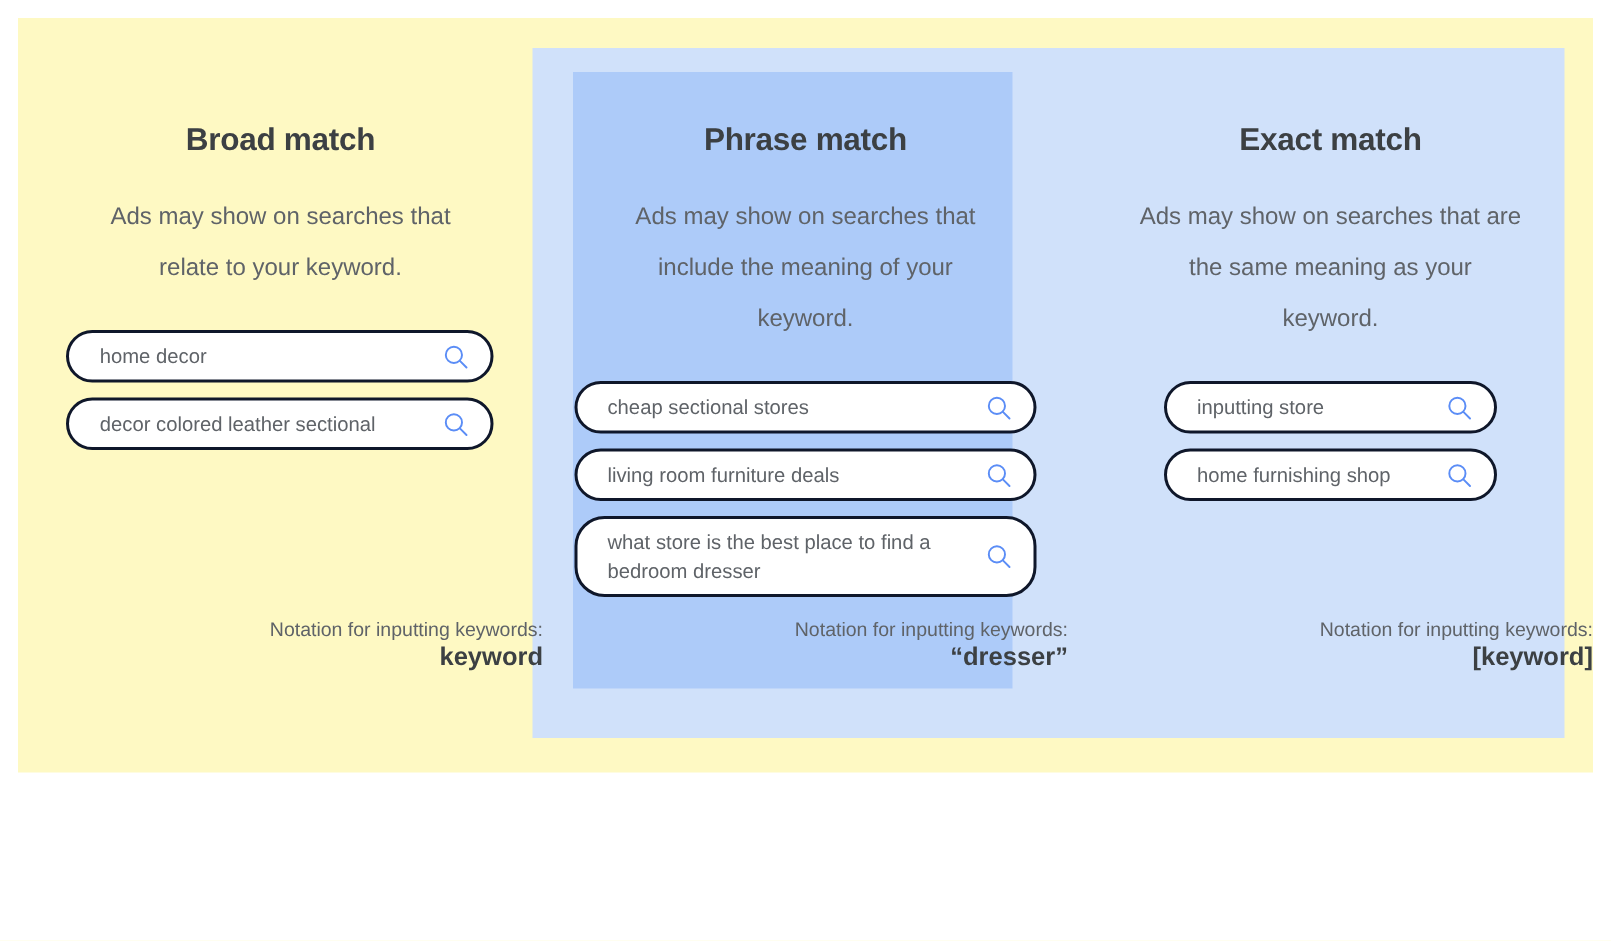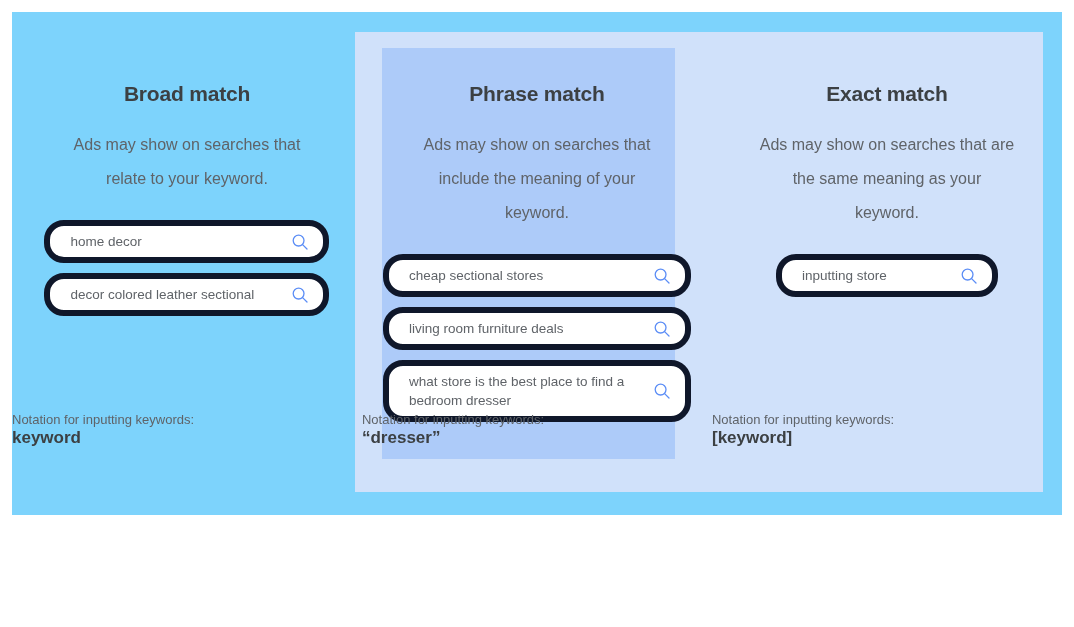--- a/index.html
+++ b/index.html
@@ -16,21 +16,21 @@
     overflow: hidden;
   }
 
   
   .diagram {
     position: absolute;
     left: 12px;
     top: 12px;
     width: 1050px;
     height: 503px;
-    background: #7dd3fc;
+    background: #fef9c3;
     box-sizing: border-box;
   }
 
   
   .panel-phrase {
     position: absolute;
     left: 343px;
     top: 20px;
     width: 688px;
     height: 460px;
@@ -88,21 +88,21 @@
     display: flex;
     flex-direction: column;
     align-items: center;
     gap: 10px;
   }
   .pill {
     width: 285px;
     min-height: 33px;
     box-sizing: border-box;
     background: #ffffff;
-    border: 6px solid #0f172a;
+    border: 2px solid #0f172a;
     border-radius: 20px;
     display: flex;
     align-items: center;
     padding: 6px 14px 6px 20px;
   }
   .pill-text {
     flex: 1;
     font-size: 13.5px;
     line-height: 19px;
     color: #5f6368;
@@ -121,21 +121,21 @@
 
   
   .col-phrase .pill { width: 308px; }
   .col-exact .pill  { width: 222px; }
 
   
   .notation {
     position: absolute;
     left: 0;
     right: 0;
-    text-align: left;
+    text-align: right;
   }
   .notation-label {
     font-size: 13px;
     color: #5f6368;
   }
   .notation-value {
     margin-top: 1px;
     font-size: 17px;
     font-weight: bold;
     color: #3c4043;
@@ -238,20 +238,29 @@
       <div class="pill-list">
         <div class="pill">
           <span class="pill-text">inputting store</span>
           <span class="pill-icon">
             <svg width="18" height="18" viewBox="0 0 18 18" fill="none">
               <circle cx="7.6" cy="7.6" r="5.4" stroke="#5b8df6" stroke-width="1.3"></circle>
               <line x1="11.6" y1="11.6" x2="16" y2="16" stroke="#5b8df6" stroke-width="1.3" stroke-linecap="round"></line>
             </svg>
           </span>
         </div>
+        <div class="pill">
+          <span class="pill-text">home furnishing shop</span>
+          <span class="pill-icon">
+            <svg width="18" height="18" viewBox="0 0 18 18" fill="none">
+              <circle cx="7.6" cy="7.6" r="5.4" stroke="#5b8df6" stroke-width="1.3"></circle>
+              <line x1="11.6" y1="11.6" x2="16" y2="16" stroke="#5b8df6" stroke-width="1.3" stroke-linecap="round"></line>
+            </svg>
+          </span>
+        </div>
       </div>
 
       <div class="notation" style="top:400px">
         <div class="notation-label">Notation for inputting keywords:</div>
         <div class="notation-value">[keyword]</div>
       </div>
     </div>
 
   </div>
 </div>

